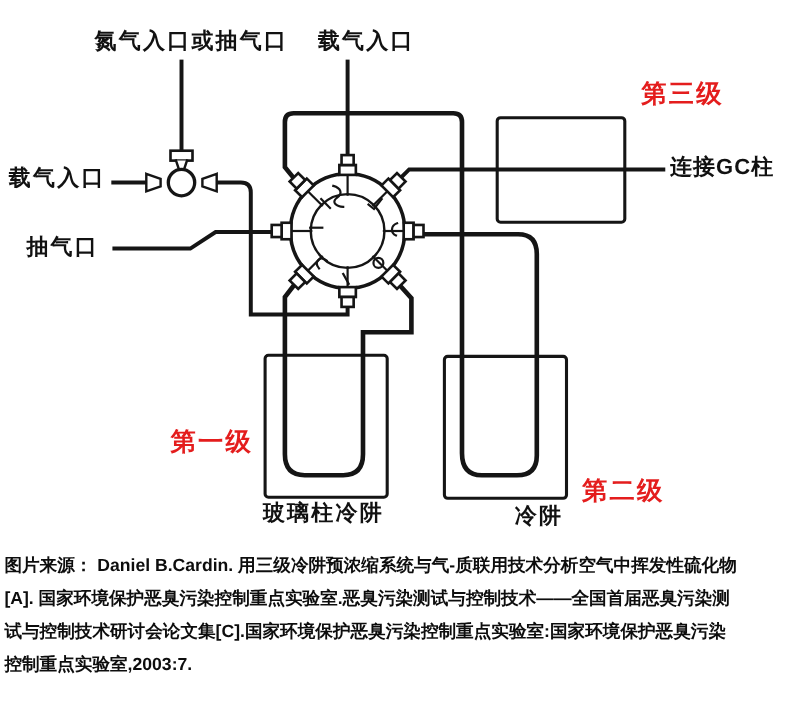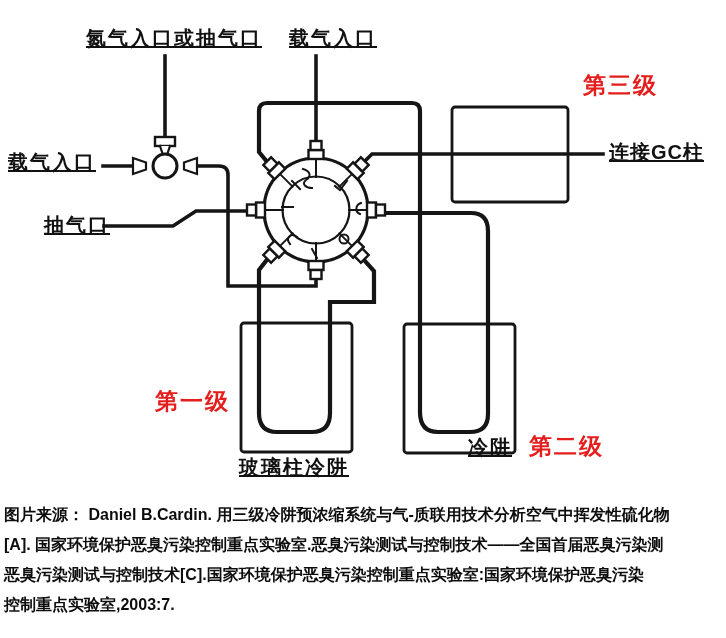--- a/index.html
+++ b/index.html
@@ -1,20 +1,20 @@
 <!DOCTYPE html>
 <html><head>
 <meta charset="utf-8">
 <style>
   html,body{margin:0;padding:0;background:#ffffff;}
   #stage{position:relative;width:726px;height:638px;background:#fff;overflow:hidden;
          font-family:"Liberation Sans", sans-serif;}
   #diagram-svg{position:absolute;left:0;top:0;}
   .lbl{position:absolute;color:#111;font-size:20px;font-weight:700;letter-spacing:2px;
-       white-space:nowrap;line-height:1.1;text-decoration:underline;}
+       white-space:nowrap;line-height:1.1;}
   .stage-lbl{position:absolute;font-size:23px;font-weight:700;letter-spacing:2px;
        white-space:nowrap;line-height:1.1;}
   .caption{position:absolute;left:4px;top:500px;width:720px;color:#0d0d0d;
        font-size:16px;font-weight:700;line-height:30px;}
   .caption div{white-space:nowrap;}
 </style>
 </head>
 <body>
 
 <div id="stage">
@@ -98,29 +98,29 @@
         <line x1="349" y1="210" x2="370" y2="210" stroke-width="2"></line>
         <rect x="367" y="202.5" width="9" height="15" fill="#fff" stroke-width="2.4"></rect>
         <rect x="376" y="204.5" width="9" height="11" fill="#fff" stroke-width="2.4"></rect>
       </g>
     </g>
   </svg>
 
   <div class="lbl" style="left:86px;top:27px;">氮气入口或抽气口</div>
   <div class="lbl" style="left:289px;top:27px;">载气入口</div>
   <div class="lbl" style="left:8px;top:151px;">载气入口</div>
-  <div class="lbl" style="left:44px;top:214px;">抽气口</div>
+  <div class="lbl" style="left:24px;top:214px;">抽气口</div>
   <div class="lbl" style="left:239px;top:456px;">玻璃柱冷阱</div>
   <div class="lbl" style="left:609px;top:141px;letter-spacing:1px;">连接GC柱</div>
-  <div class="lbl" style="left:468px;top:436px;">冷阱</div>
+  <div class="lbl" style="left:468px;top:458px;">冷阱</div>
 
   <div class="stage-lbl" style="left:583px;top:73px;color:#e41d1d;">第三级</div>
   <div class="stage-lbl" style="left:155px;top:389px;color:#e41d1d;">第一级</div>
   <div class="stage-lbl" style="left:529px;top:390px;color:#e41d1d;margin-top:44px;">第二级</div>
 
   <div class="caption">
     <div>图片来源： Daniel B.Cardin. 用三级冷阱预浓缩系统与气-质联用技术分析空气中挥发性硫化物</div>
     <div>[A]. 国家环境保护恶臭污染控制重点实验室.恶臭污染测试与控制技术——全国首届恶臭污染测</div>
-    <div>恶臭污染测试与控制技术[C].国家环境保护恶臭污染控制重点实验室:国家环境保护恶臭污染</div>
+    <div>试与控制技术研讨会论文集[C].国家环境保护恶臭污染控制重点实验室:国家环境保护恶臭污染</div>
     <div>控制重点实验室,2003:7.</div>
   </div>
 
 </div>
 
 </body></html>

